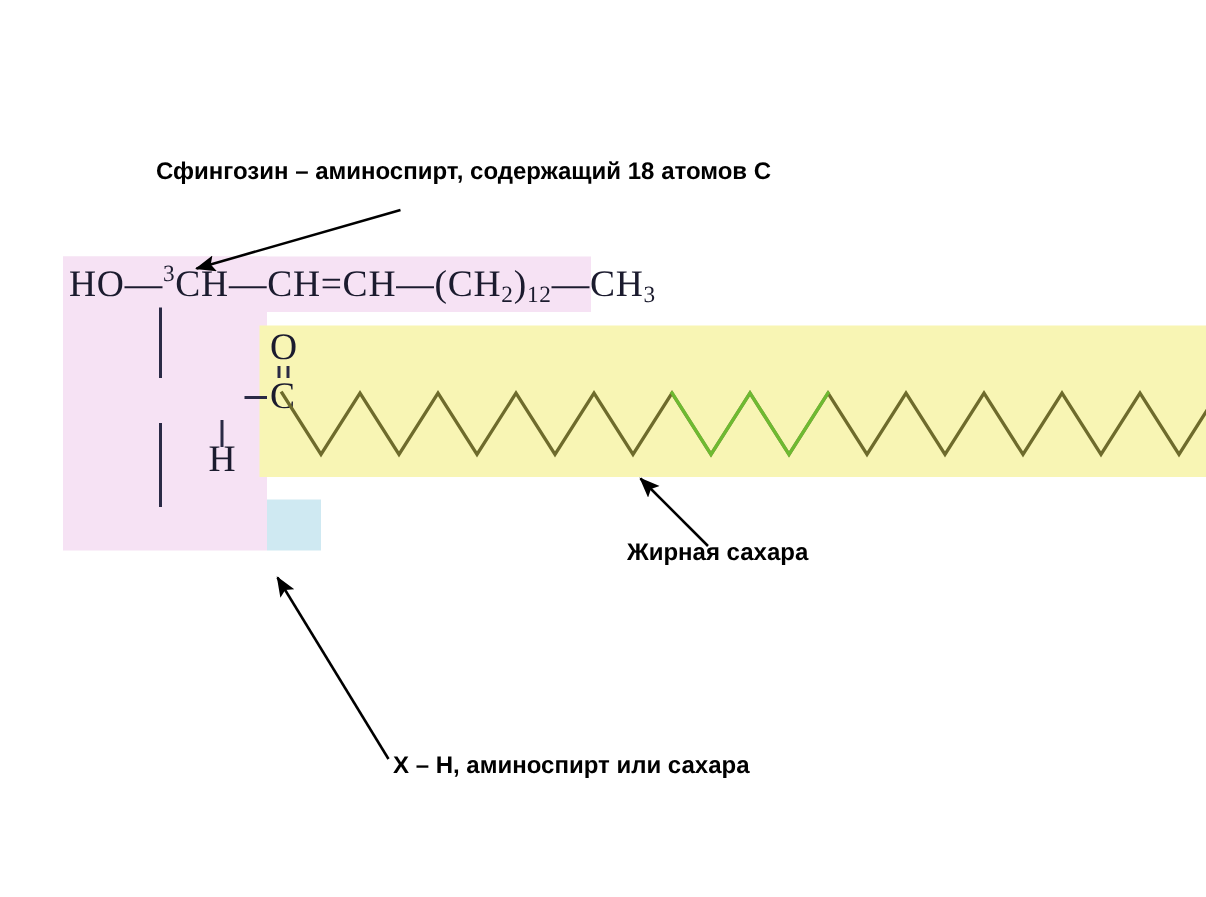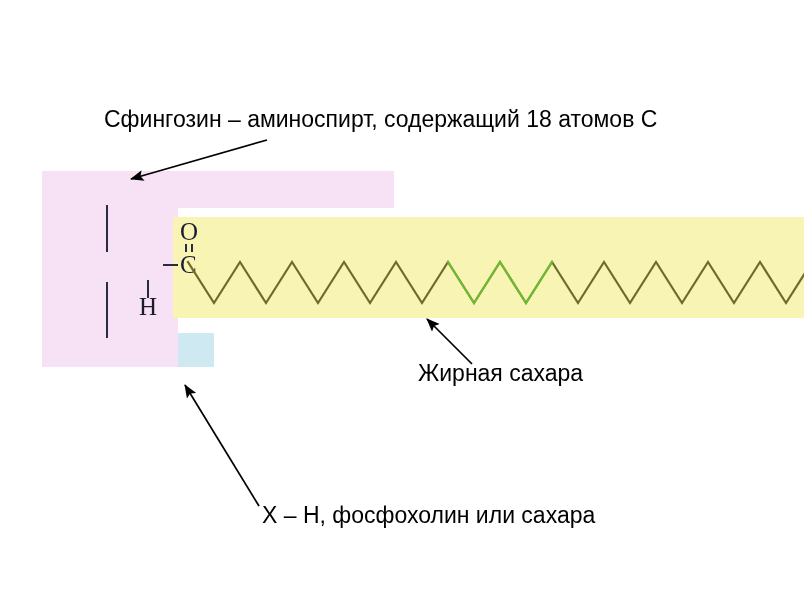--- a/index.html
+++ b/index.html
@@ -91,22 +91,23 @@
     width: 804px;
     height: 598px;
     pointer-events: none;
   }
 
   
   .caption {
     position: absolute;
     color: #000000;
     font-family: "Liberation Sans", sans-serif;
-    font-size: 23px;
+    font-size: 16px;
     white-space: nowrap;
+    font-weight: bold;
   }
   #cap-sphingosine { left: 104px; top: 106px; }
   #cap-fattyacid   { left: 418px; top: 360px; }
   #cap-x           { left: 262px; top: 502px; }
 
   
   #arrows-svg {
     position: absolute;
     left: 0;
     top: 0;
@@ -122,20 +123,21 @@
 
   <div class="hl-pink-top"></div>
   <div class="hl-pink"></div>
   <div class="hl-yellow"></div>
   <div class="hl-cyan"></div>
 
   <div class="bond-v" id="bond-3to2"></div>
   <div class="bond-v" id="bond-2to1"></div>
   <div class="bond-v" id="bond-n-h"></div>
 
+  <div class="formula" id="row-top">HO—<sup>3</sup>CH—CH=CH—(CH<sub>2</sub>)<sub>12</sub>—CH<sub>3</sub></div>
 
 
   <div class="formula" id="atom-h">H</div>
 
   <div class="formula" id="atom-o">O</div>
 
   <div class="formula" id="atom-c">C</div>
 
 
   <svg id="chain-svg" viewBox="0 0 804 598" xmlns="http://www.w3.org/2000/svg">
@@ -144,21 +146,21 @@
     <line x1="192" y1="244" x2="192" y2="252" stroke="#2a2a45" stroke-width="2"></line>
 
     <line x1="163" y1="265" x2="178" y2="265" stroke="#2a2a45" stroke-width="2"></line>
 
     <polyline id="zigzag" fill="none" stroke="#6e6b2c" stroke-width="2.2" stroke-linejoin="miter" stroke-linecap="square" points="188.0,262.0 214.0,303.0 240.0,262.0 266.0,303.0 292.0,262.0 318.0,303.0 344.0,262.0 370.0,303.0 396.0,262.0 422.0,303.0 448.0,262.0 474.0,303.0 500.0,262.0 526.0,303.0 552.0,262.0 578.0,303.0 604.0,262.0 630.0,303.0 656.0,262.0 682.0,303.0 708.0,262.0 734.0,303.0 760.0,262.0 786.0,303.0 812.0,262.0"></polyline>
     <polyline id="zigzag-accent" fill="none" stroke="#6ec832" stroke-width="2.2" stroke-linejoin="miter" stroke-linecap="square" points="448.0,262.0 474.0,303.0 500.0,262.0 526.0,303.0 552.0,262.0" opacity="0.85"></polyline>
   </svg>
 
   <div class="caption" id="cap-sphingosine">Сфингозин – аминоспирт, содержащий 18 атомов С</div>
   <div class="caption" id="cap-fattyacid">Жирная сахара</div>
-  <div class="caption" id="cap-x">X – H, фосфохолин или сахара</div>
+  <div class="caption" id="cap-x">X – H, аминоспирт или сахара</div>
 
   <svg id="arrows-svg" viewBox="0 0 804 598" xmlns="http://www.w3.org/2000/svg">
     <defs>
       <marker id="ah" markerWidth="9" markerHeight="9" refX="7.4" refY="3.2" orient="auto" markerUnits="strokeWidth">
         <path d="M0,0 L8,3.2 L0,6.4 L1.6,3.2 z" fill="#000000"></path>
       </marker>
     </defs>
     <g id="arrow-group" stroke="#000000" stroke-width="1.7" fill="none">
         <line x1="267" y1="140" x2="131" y2="179" marker-end="url(#ah)"></line>
         <line x1="472" y1="364" x2="427" y2="319" marker-end="url(#ah)"></line>

